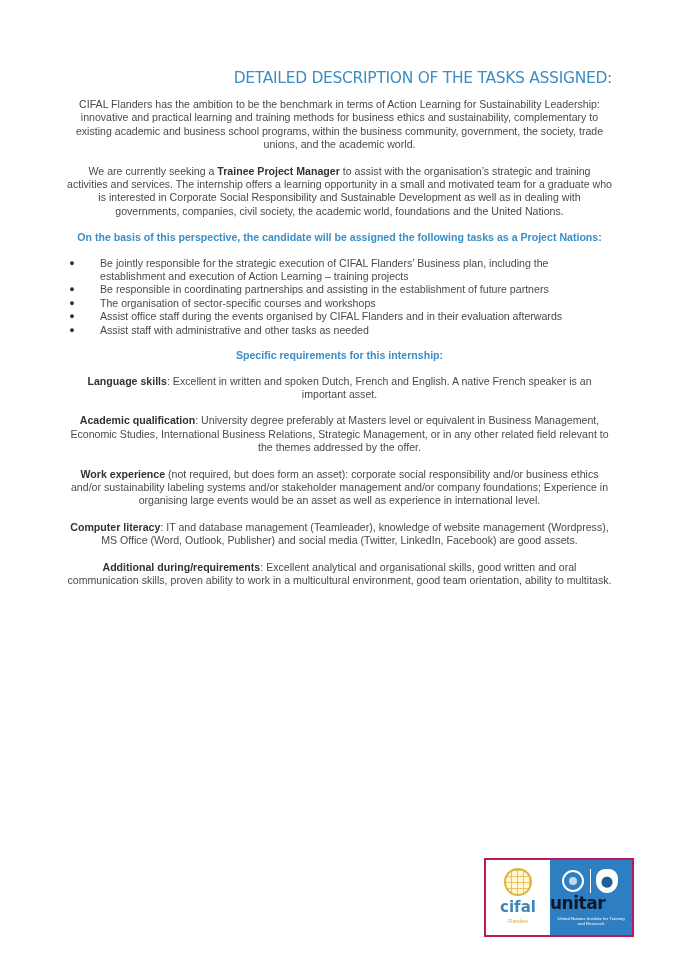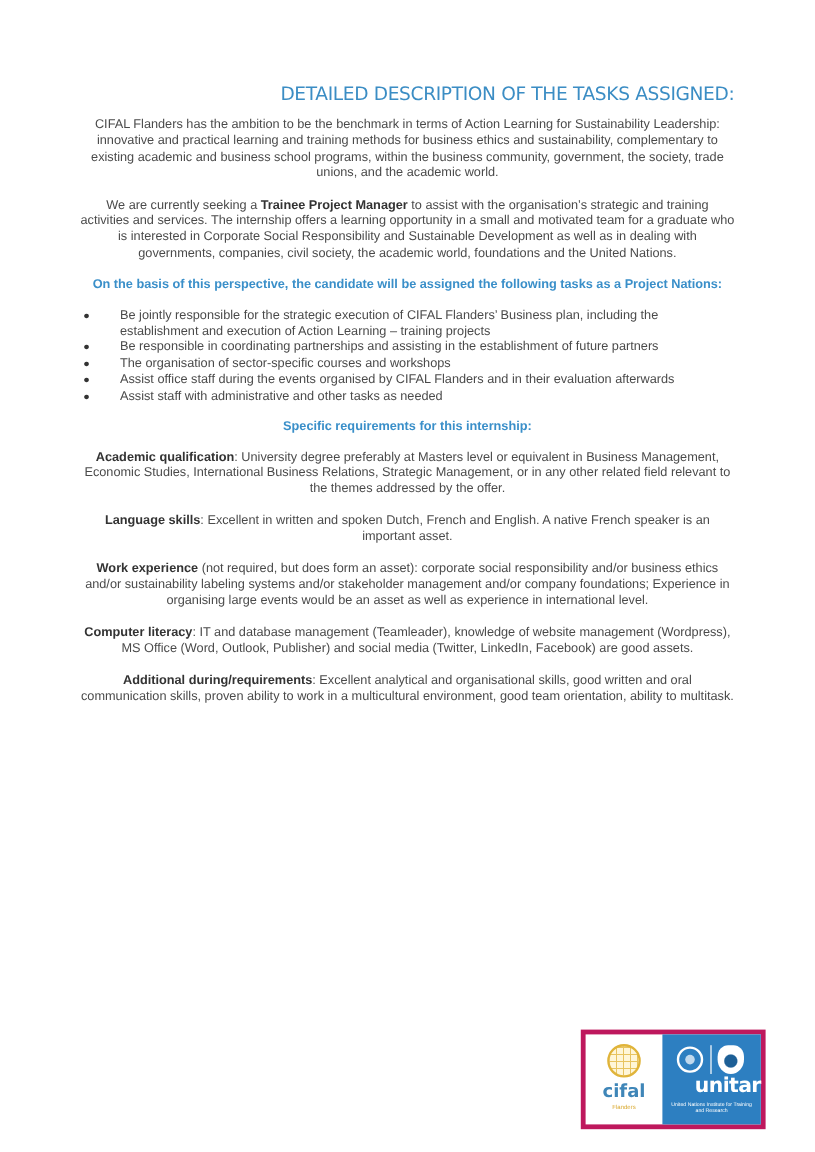--- a/index.html
+++ b/index.html
@@ -14,40 +14,40 @@
     font-size: 15.5px; color: #3b8dc4; letter-spacing: -0.3px; margin: 0 0 10px 0; line-height: 20px; text-align: right;
   }
   p { margin: 0 0 13px 0; text-align: center; }
   .heading-blue { color: #3a8fc9; font-weight: bold; margin: 0 0 12px 0; }
   .tasks { list-style: none; margin: 0 0 12px 0; padding: 0; }
   .tasks li { position: relative; padding-left: 33px; margin: 0; }
   .tasks li .bullet { position: absolute; left: 0; top: 0; width: 10px; text-align: center; color: #333; font-size: 9px; }
   b { color: #333; }
   .logo {
     position: absolute; left: 484px; top: 858px; width: 146px; height: 75px;
-    border: 4px solid #be185d; background: #fff; display: flex;
+    border: 2px solid #be185d; background: #fff; display: flex;
   }
   .logo-cifal { width: 64px; height: 75px; position: relative; }
   .logo-unitar { flex: 1; background: #2d7fc1; position: relative; color: #fff; }
   .globe { position: absolute; left: 18px; top: 8px; width: 28px; height: 28px; border-radius: 50%;
     border: 2px solid #e0b43a; box-sizing: border-box;
     background: repeating-linear-gradient(90deg, transparent 0 5px, #e8c460 5px 6px),
                 repeating-linear-gradient(0deg, #fff6d8 0 5px, #e8c460 5px 6px); }
   .cifal-word { position: absolute; left: 0; width: 64px; top: 38px; text-align: center;
     font-family: "DejaVu Sans", sans-serif; font-size: 15px; font-weight: bold; color: #3f86b8; }
   .cifal-sub { position: absolute; left: 0; width: 64px; top: 58px; text-align: center;
     font-family: "Liberation Sans", sans-serif; font-size: 5px; color: #d9a931; }
   .un-emblem { position: absolute; left: 12px; top: 10px; width: 22px; height: 22px; border-radius: 50%;
     border: 2px solid #fff; box-sizing: border-box; }
   .un-emblem::after { content: ""; position: absolute; left: 5px; top: 5px; width: 8px; height: 8px; border-radius: 50%; background: #fff; opacity: .7; }
   .un-divider { position: absolute; left: 40px; top: 9px; width: 1px; height: 24px; background: #fff; }
   .unitar-emblem { position: absolute; left: 46px; top: 9px; width: 22px; height: 24px; border-radius: 40% 40% 50% 50%;
     background: radial-gradient(circle at 50% 55%, #1d5f96 0 5px, #fff 6px 100%); }
-  .unitar-word { position: absolute; left: 0; right: 0; top: 33px; text-align: right;
-    font-family: "DejaVu Sans", sans-serif; font-size: 17px; font-weight: bold; color: #ffffff; letter-spacing: -0.5px; }
+  .unitar-word { position: absolute; left: 0; right: 0; top: 33px; text-align: left;
+    font-family: "DejaVu Sans", sans-serif; font-size: 17px; font-weight: bold; color: #0f172a; letter-spacing: -0.5px; }
   .unitar-sub { position: absolute; left: 4px; right: 4px; top: 56px; text-align: center;
     font-family: "Liberation Sans", sans-serif; font-size: 4.3px; line-height: 5px; color: #fff; }
 </style>
 </head>
 <body>
 
 <div class="page">
   <div class="content">
     <h1 class="title">DETAILED DESCRIPTION OF THE TASKS ASSIGNED:</h1>
 
@@ -60,22 +60,22 @@
     <ul class="tasks">
       <li><span class="bullet">●</span><span>Be jointly responsible for the strategic execution of CIFAL Flanders’ Business plan, including the establishment and execution of Action Learning – training projects</span></li>
       <li><span class="bullet">●</span><span>Be responsible in coordinating partnerships and assisting in the establishment of future partners</span></li>
       <li><span class="bullet">●</span><span>The organisation of sector-specific courses and workshops</span></li>
       <li><span class="bullet">●</span><span>Assist office staff during the events organised by CIFAL Flanders and in their evaluation afterwards</span></li>
       <li><span class="bullet">●</span><span>Assist staff with administrative and other tasks as needed</span></li>
     </ul>
 
     <p class="heading-blue">Specific requirements for this internship:</p>
 
+    <p><b>Language skills</b><span>: Excellent in written and spoken Dutch, French and English. A native French speaker is an important asset.</span></p>
     <p><b>Academic qualification</b><span>: University degree preferably at Masters level or equivalent in Business Management, Economic Studies, International Business Relations, Strategic Management, or in any other related field relevant to the themes addressed by the offer.</span></p>
-    <p><b>Language skills</b><span>: Excellent in written and spoken Dutch, French and English. A native French speaker is an important asset.</span></p>
     <p><b>Work experience</b><span> (not required, but does form an asset): corporate social responsibility and/or business ethics and/or sustainability labeling systems and/or stakeholder management and/or company foundations; Experience in organising large events would be an asset as well as experience in international level.</span></p>
     <p><b>Computer literacy</b><span>: IT and database management (Teamleader), knowledge of website management (Wordpress), MS Office (Word, Outlook, Publisher) and social media (Twitter, LinkedIn, Facebook) are good assets.</span></p>
     <p><b>Additional during/requirements</b><span>: Excellent analytical and organisational skills, good written and oral communication skills, proven ability to work in a multicultural environment, good team orientation, ability to multitask.</span></p>
   </div>
 
   <div class="logo">
     <div class="logo-cifal">
       <div class="globe"></div>
       <div class="cifal-word">cifal</div>
       <div class="cifal-sub">Flanders</div>

